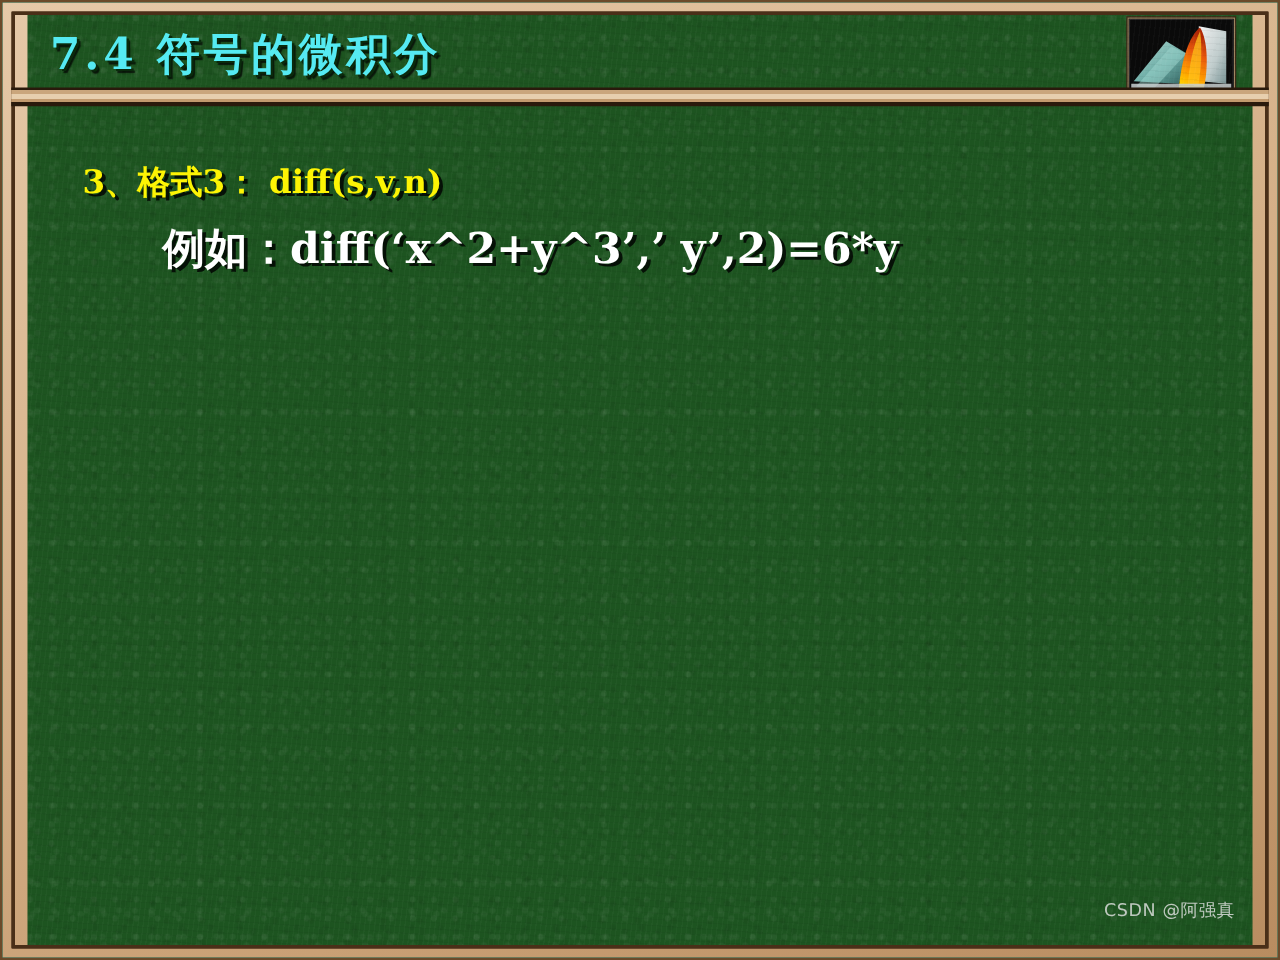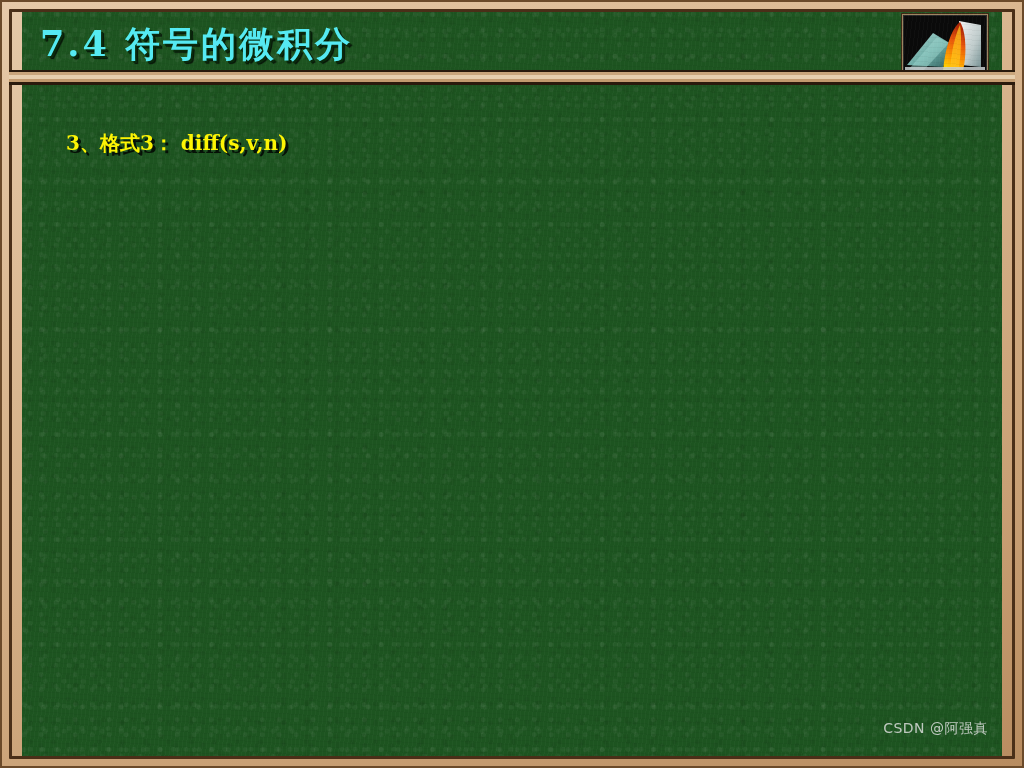--- a/index.html
+++ b/index.html
@@ -131,21 +131,21 @@
     letter-spacing: 2px;
     color: #FDF404;
     text-shadow: 3px 3px 0 rgba(0,0,0,.8);
     white-space: nowrap;
     line-height: 1.1;
   }
   .fmt-line {
     margin: 34px 0 0 44px;
     font-family: "DejaVu Serif", "Liberation Serif", serif;
     font-weight: bold;
-    font-size: 20px;
+    font-size: 26px;
     color: #FDF404;
     text-shadow: 3px 3px 0 rgba(0,0,0,.8);
     white-space: nowrap;
     line-height: 1.1;
   }
   .desc-line {
     margin: 26px 0 0 108px;
     font-family: "DejaVu Serif", "Liberation Serif", serif;
     font-weight: bold;
     font-size: 34px;
@@ -221,20 +221,21 @@
         <rect x="2" y="52" width="80" height="8" fill="#c8cfd0" opacity="0.85"></rect>
         <rect x="0" y="0" width="84" height="62" fill="none" stroke="#2b2b2b" stroke-width="2"></rect>
       </svg>
     </div>
 
     <div class="content">
 
       <div class="fmt-line">3、格式3：  diff(s,v,n)</div>
 
 
+      <div class="example-line">例如：diff(‘x^2+y^3’,’ y’,2)=6*y</div>
     </div>
 
     <div class="watermark">CSDN @阿强真</div>
   </div>
 
   <div class="divider"></div>
 
 </div>
 
 </body></html>

